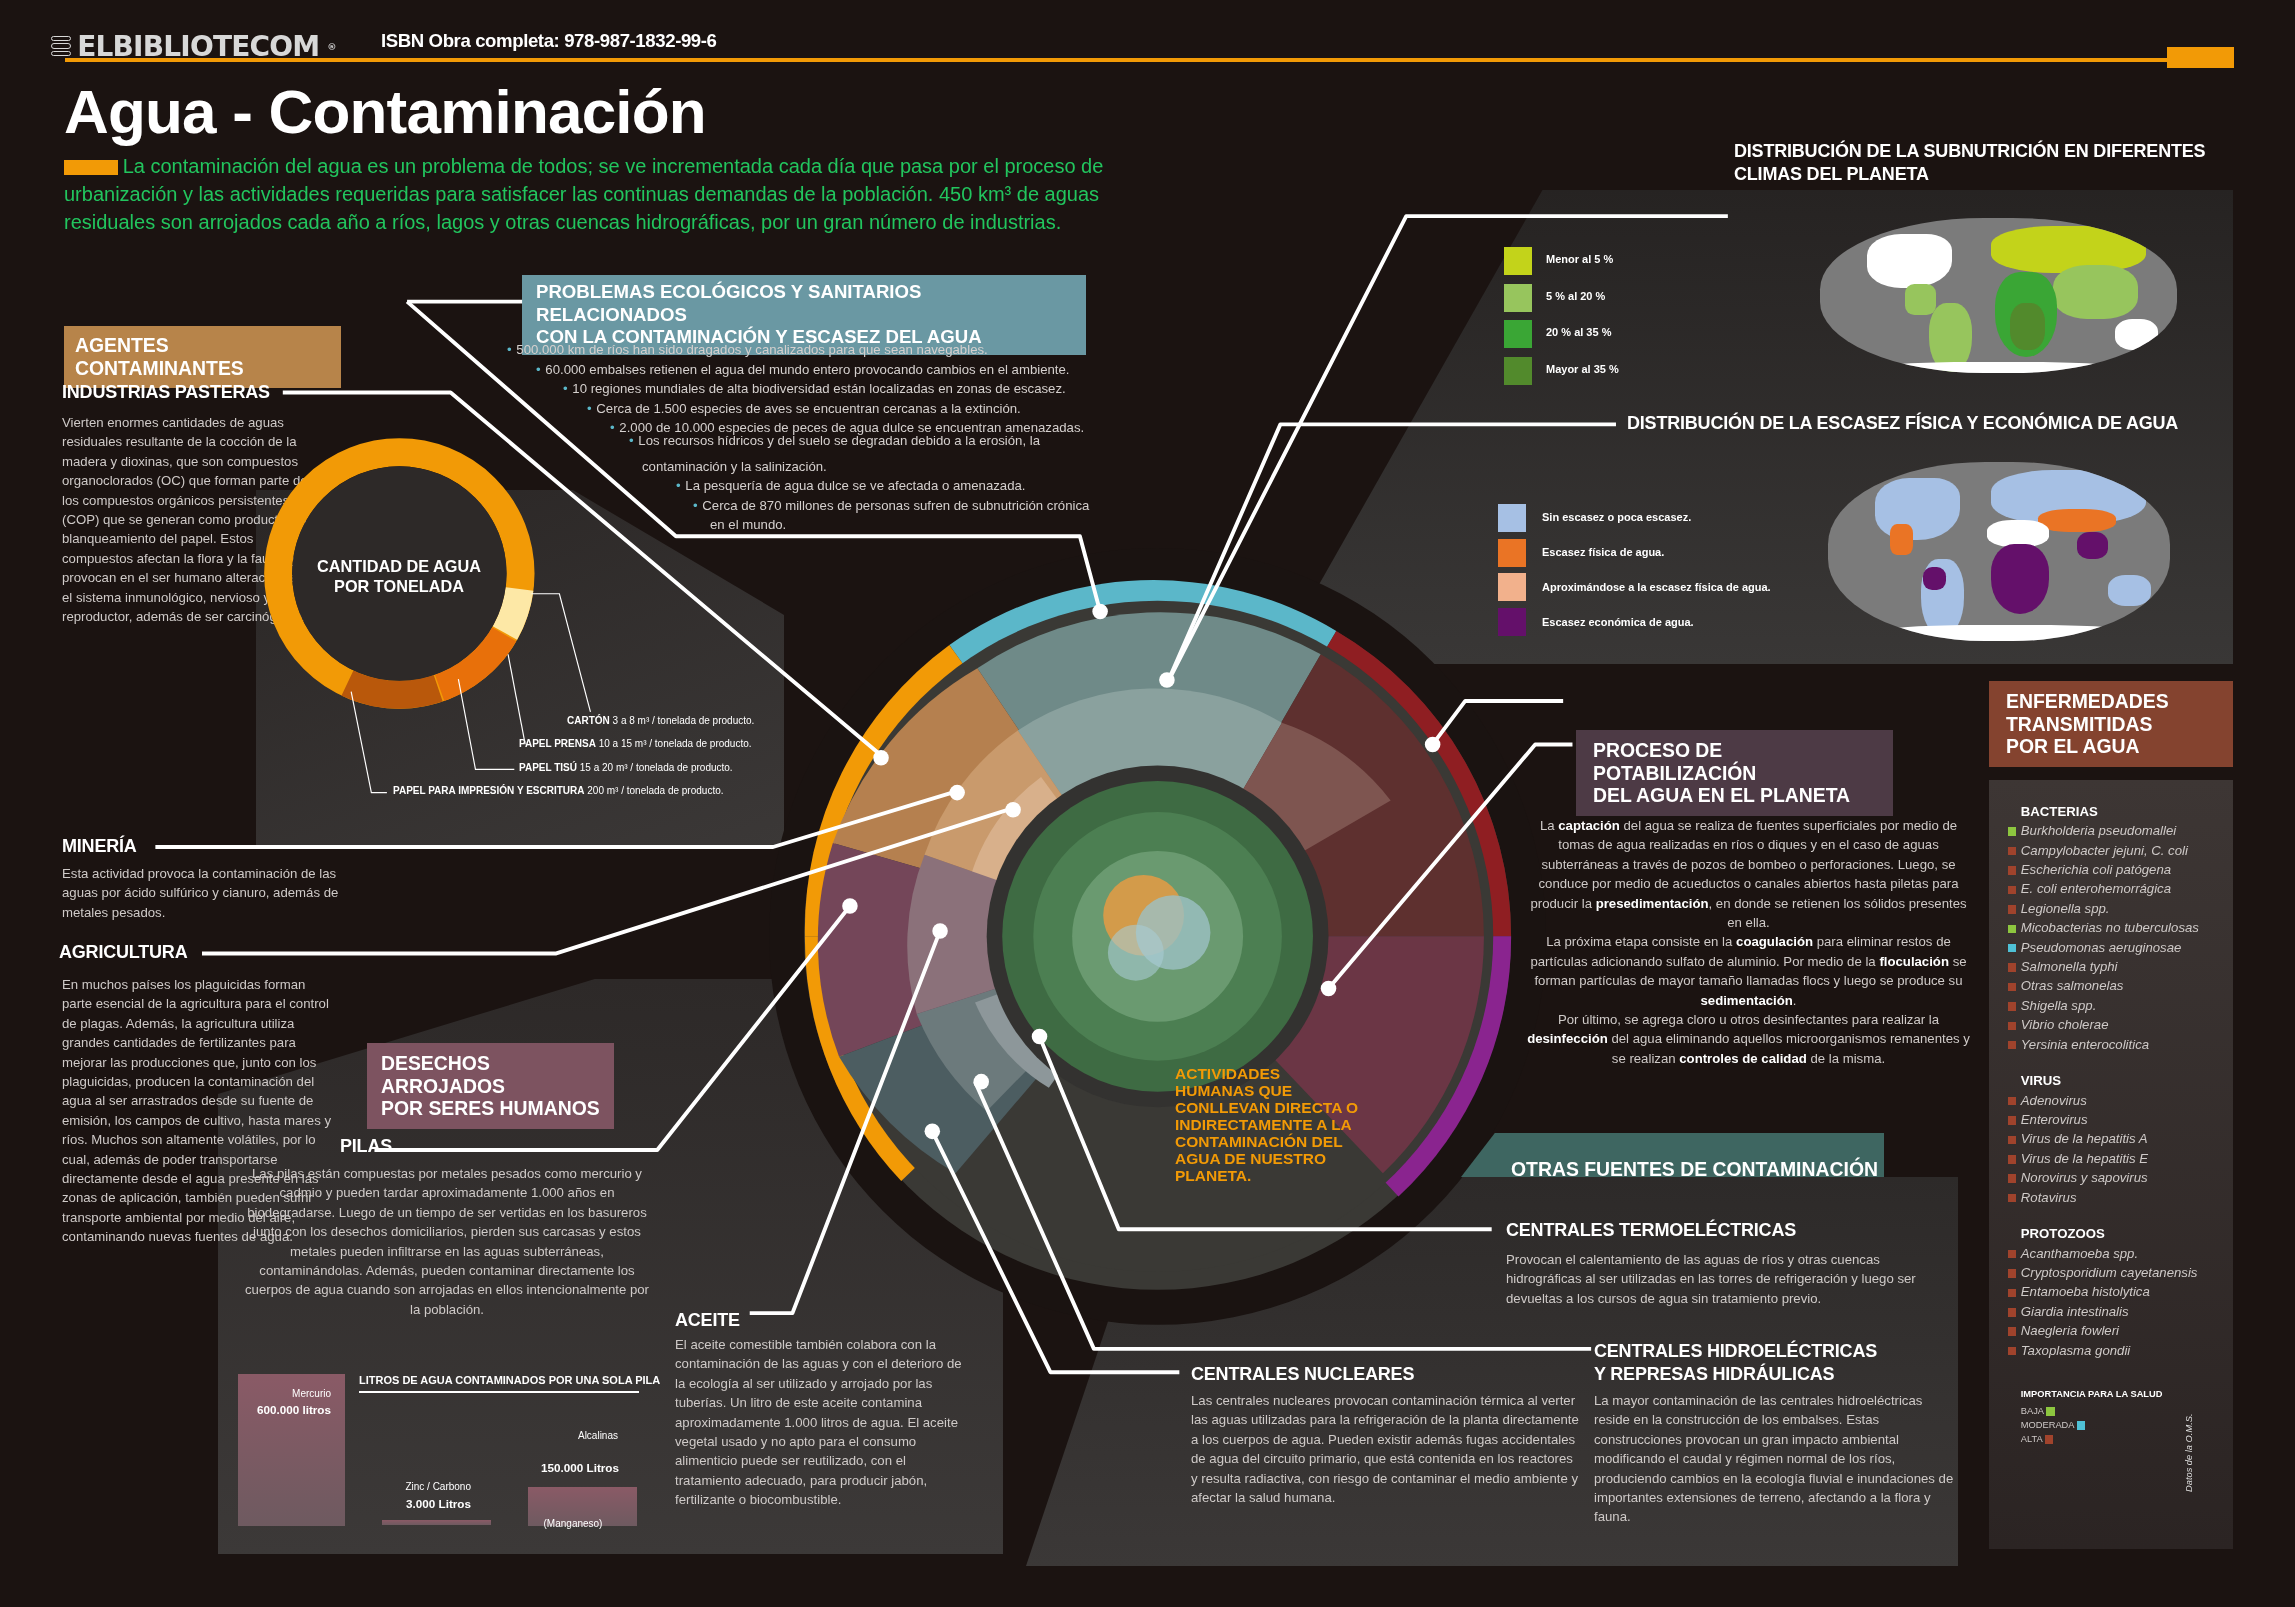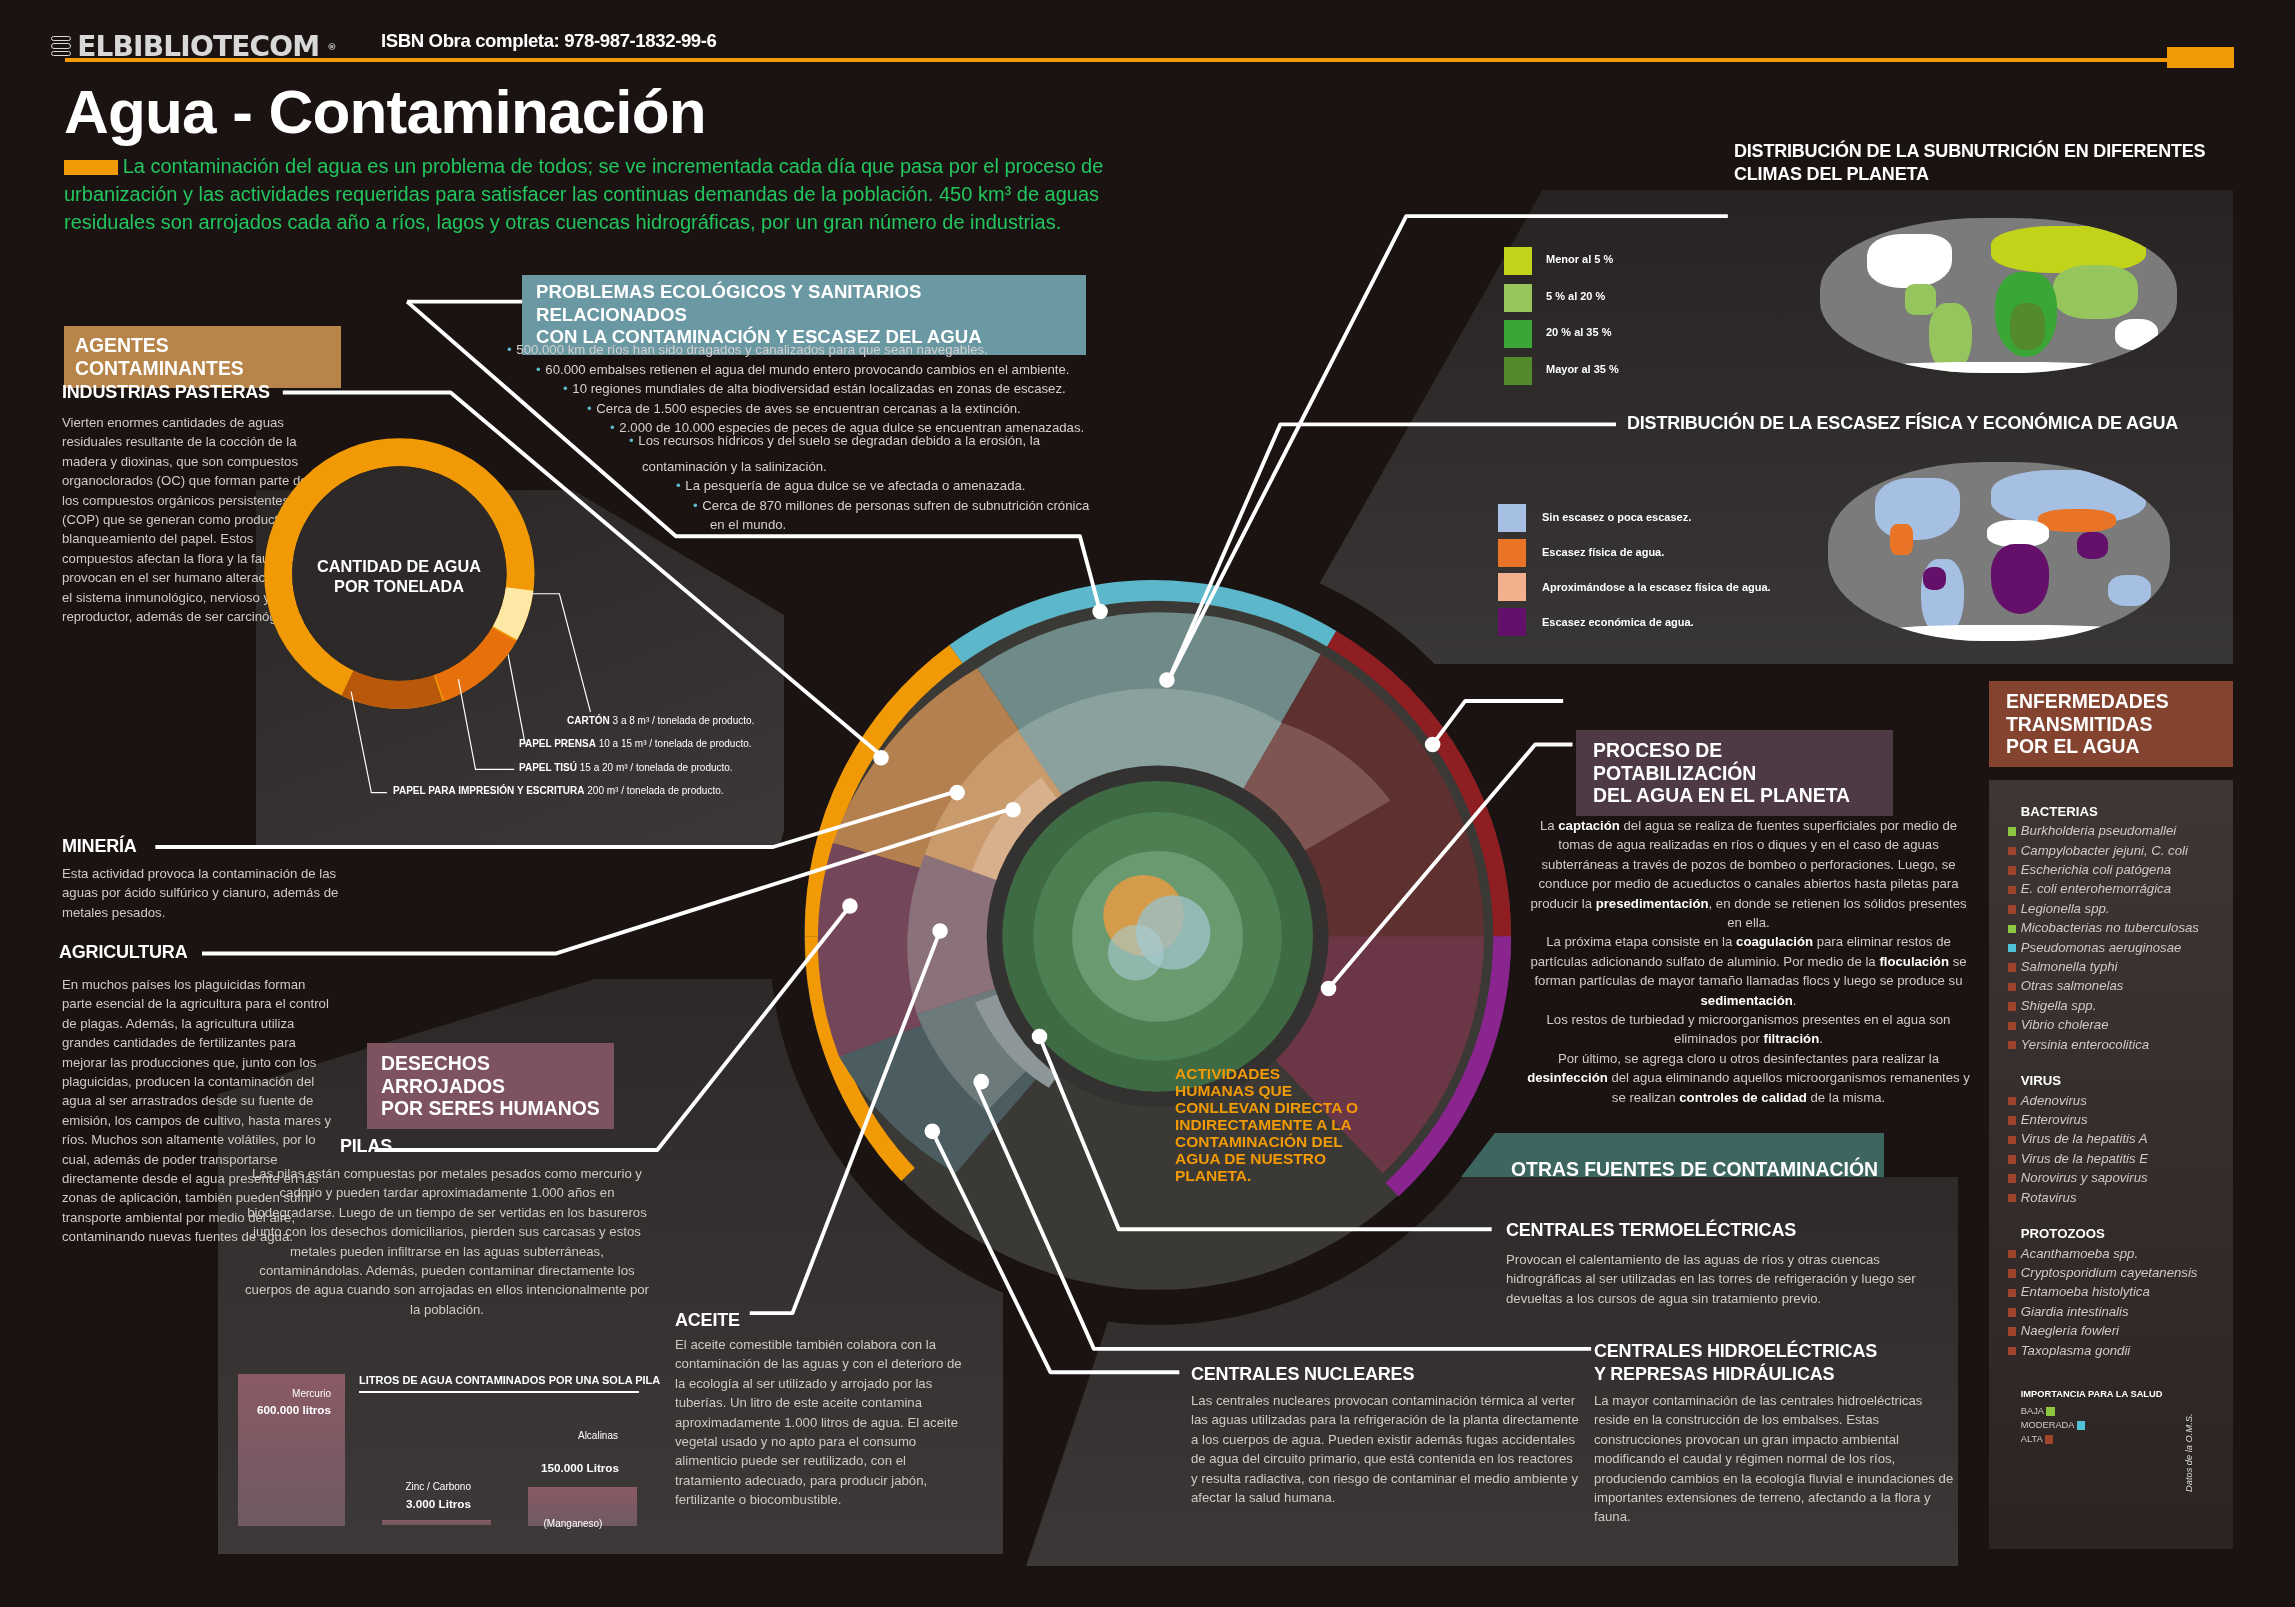--- a/index.html
+++ b/index.html
@@ -253,21 +253,20 @@
   <div class="abs" style="left:54px;top:163px;width:249px;height:15.5px;background:#fff;border-radius:40%"></div>
 </div>
 
 <div class="hbox" style="left:1576px;top:730px;width:317px;background:#4d3a45;font-size:19.4px;line-height:22.5px;padding:9.3px 17px">
   <div>PROCESO DE POTABILIZACIÓN</div>
   <div>DEL AGUA EN EL PLANETA</div>
 </div>
 <div id="potab-text" class="txt" style="left:1523px;top:816px;width:451px;text-align:center">
     <p style="margin-bottom:0"><span>La </span><b>captación</b><span> del agua se realiza de fuentes superficiales por medio de tomas de agua realizadas en ríos o diques y en el caso de aguas subterráneas a través de pozos de bombeo o perforaciones. Luego, se conduce por medio de acueductos o canales abiertos hasta piletas para producir la </span><b>presedimentación</b><span>, en donde se retienen los sólidos presentes en ella.</span></p>
     <p style="margin-bottom:0"><span>La próxima etapa consiste en la </span><b>coagulación</b><span> para eliminar restos de partículas adicionando sulfato de aluminio. Por medio de la </span><b>floculación</b><span> se forman partículas de mayor tamaño llamadas flocs y luego se produce su </span><b>sedimentación</b><span>.</span></p>
-    <p style="margin-bottom:0"><span>Los restos de turbiedad y microorganismos presentes en el agua son eliminados por </span><b>filtración</b><span>.</span></p>
     <p style="margin-bottom:0"><span>Por último, se agrega cloro u otros desinfectantes para realizar la </span><b>desinfección</b><span> del agua eliminando aquellos microorganismos remanentes y se realizan </span><b>controles de calidad</b><span> de la misma.</span></p>
   </div>
 
 <div class="hbox" style="left:1989px;top:681px;width:244px;background:#84432f;font-size:19.4px;line-height:22.5px;padding:9.3px 17px">
   <div>ENFERMEDADES</div>
   <div>TRANSMITIDAS</div>
   <div>POR EL AGUA</div>
 </div>
 <div class="abs dis" id="dis-list" style="left:1989px;top:780px;width:244px;height:769px;background:linear-gradient(180deg,#3d3634,#2b2423);padding:14px 0 0 18.6px">
     <h4 style="padding-left:13.2px">BACTERIAS</h4>

